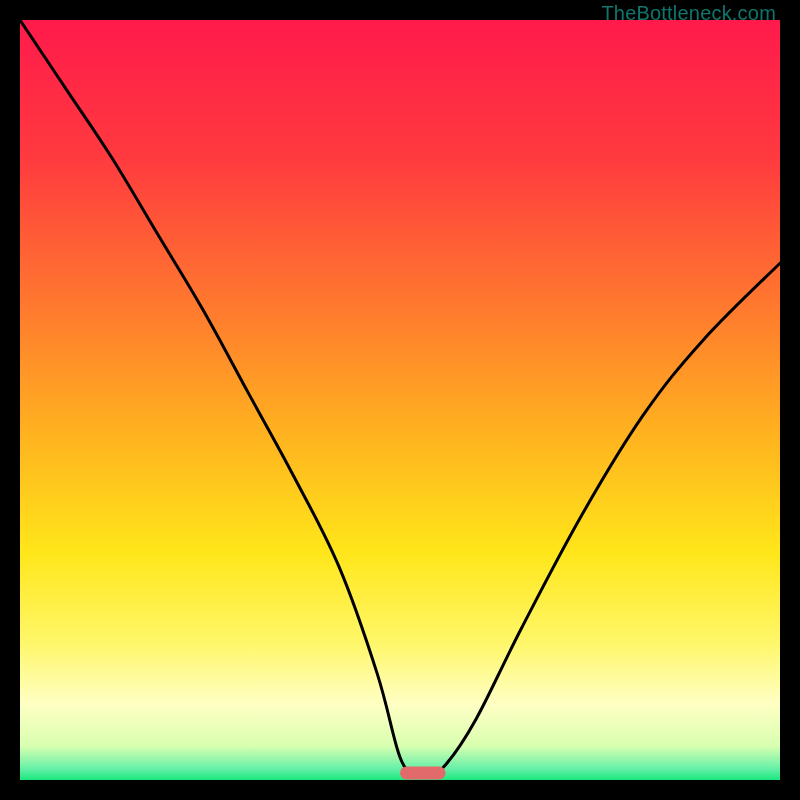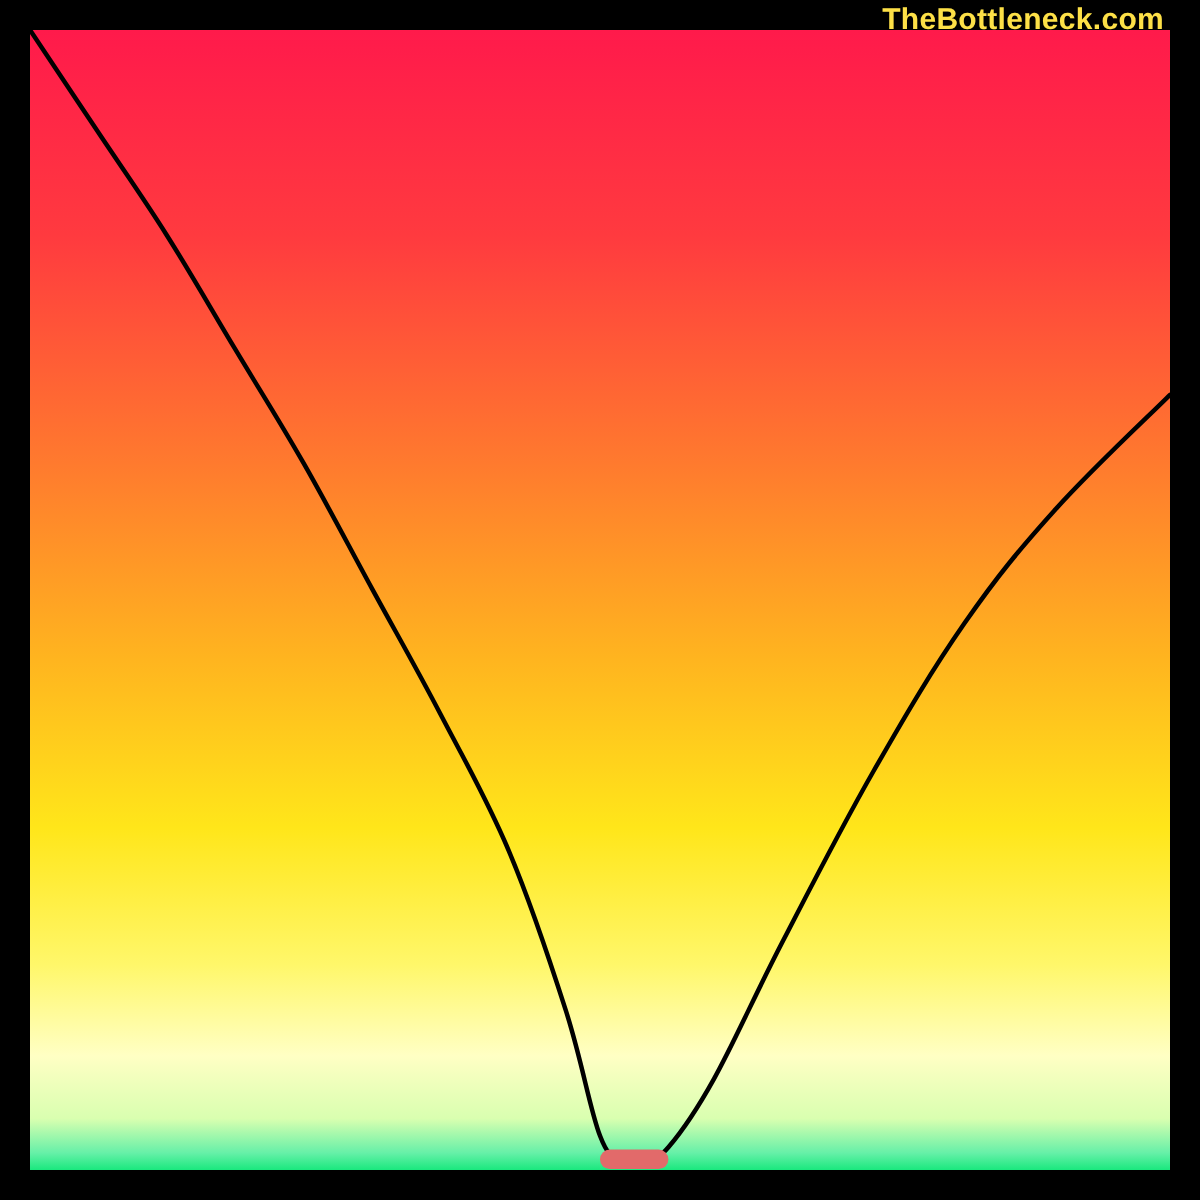--- a/index.html
+++ b/index.html
@@ -24,22 +24,22 @@
     top: 0;
     width: 760px;
     height: 760px;
   }
   .watermark {
     position: absolute;
     top: 2px;
     right: 24px;
     font-family: Arial, Helvetica, sans-serif;
     font-size: 20px;
-    font-weight: 700;
-    color: #fde047;
+    font-weight: 400;
+    color: #0f766e;
     letter-spacing: 0.2px;
     user-select: none;
   }
   svg { display: block; }
 </style>
 </head>
 <body>
 
 <div class="frame">
   <svg class="plot-area" width="760" height="760" viewBox="0 0 760 760">

